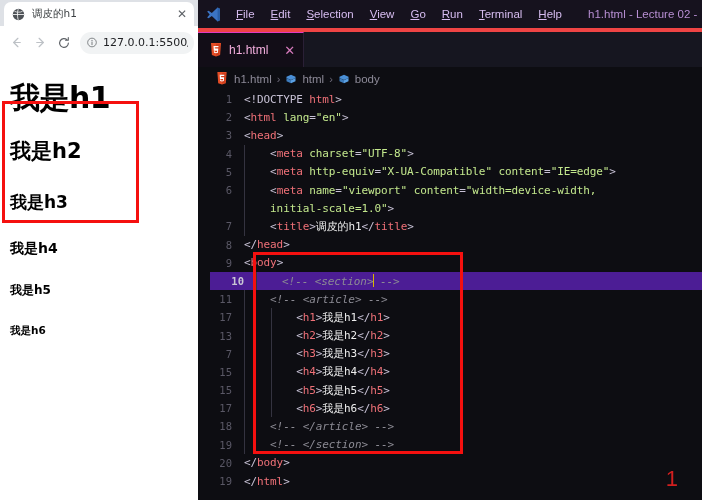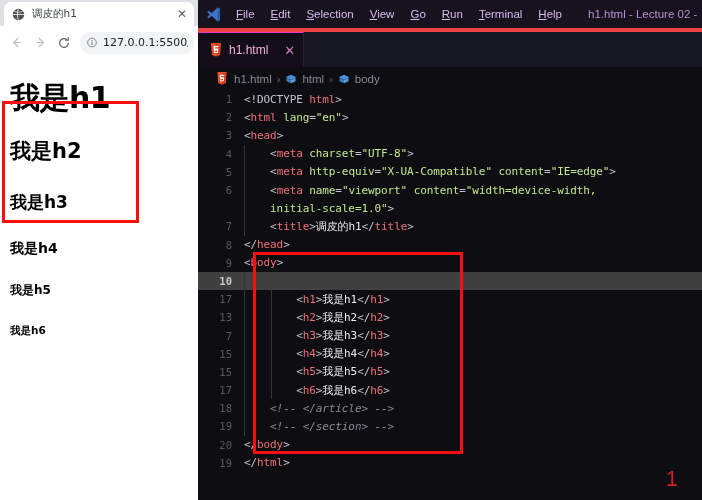--- a/index.html
+++ b/index.html
@@ -237,21 +237,21 @@
     overflow: hidden;
     font-family: "DejaVu Sans Mono", "Liberation Mono", monospace;
     font-size: 11px;
   }
   .code-row {
     display: flex;
     height: 18.2px;
     align-items: center;
     position: relative;
   }
-  .code-row.active { background: #404040; }
+  .code-row.active { background: #4c1d95; margin-left: 12px; }
   .ln {
     width: 46px;
     flex: 0 0 46px;
     text-align: right;
     padding-right: 12px;
     box-sizing: border-box;
     color: #5a5866;
     font-size: 10.5px;
     font-family: "DejaVu Sans Mono", monospace;
   }
@@ -464,20 +464,26 @@
           <div class="code-row">
             <div class="ln">8</div>
             <div class="code"><span class="t-brk">&lt;/</span><span class="t-tag">head</span><span class="t-brk">&gt;</span></div>
           </div>
           <div class="code-row">
             <div class="ln">9</div>
             <div class="code"><span class="t-brk">&lt;</span><span class="t-tag">body</span><span class="t-brk">&gt;</span></div>
           </div>
           <div class="code-row active">
             <div class="ln">10</div>
+            <div class="code"><span class="t-cmt">    &lt;!-- &lt;section&gt;</span><span class="caret"></span><span class="t-cmt"> --&gt;</span></div>
+            <div class="indent-guide" style="left: 46px;"></div>
+          </div>
+          <div class="code-row">
+            <div class="ln">11</div>
+            <div class="code"><span class="t-cmt">    &lt;!-- &lt;article&gt; --&gt;</span></div>
             <div class="indent-guide" style="left: 46px;"></div>
           </div>
           <div class="code-row">
             <div class="ln">17</div>
             <div class="code"><span class="t-brk">        &lt;</span><span class="t-tag">h1</span><span class="t-brk">&gt;</span><span class="t-txt">我是h1</span><span class="t-brk">&lt;/</span><span class="t-tag">h1</span><span class="t-brk">&gt;</span></div>
             <div class="indent-guide" style="left: 46px;"></div>
             <div class="indent-guide" style="left: 72.5px;"></div>
           </div>
           <div class="code-row">
             <div class="ln">13</div>

